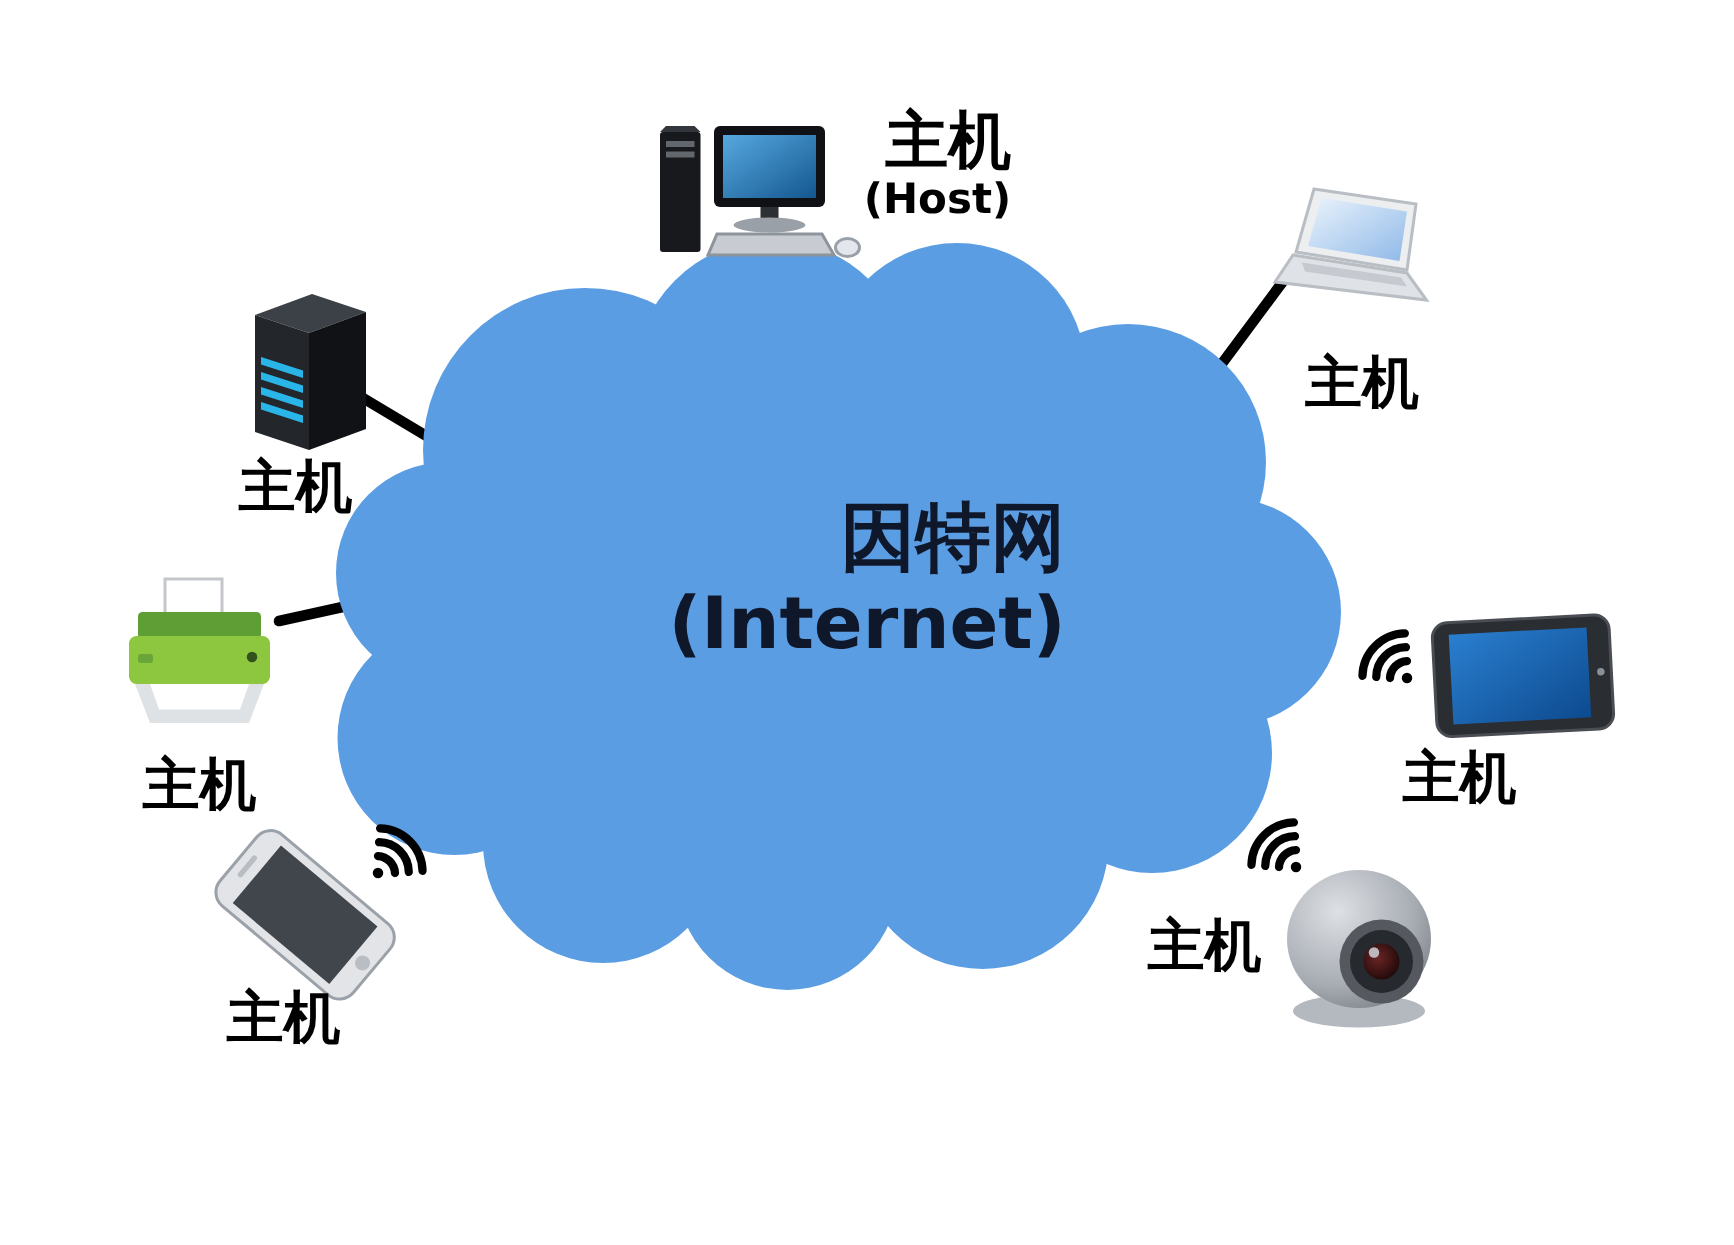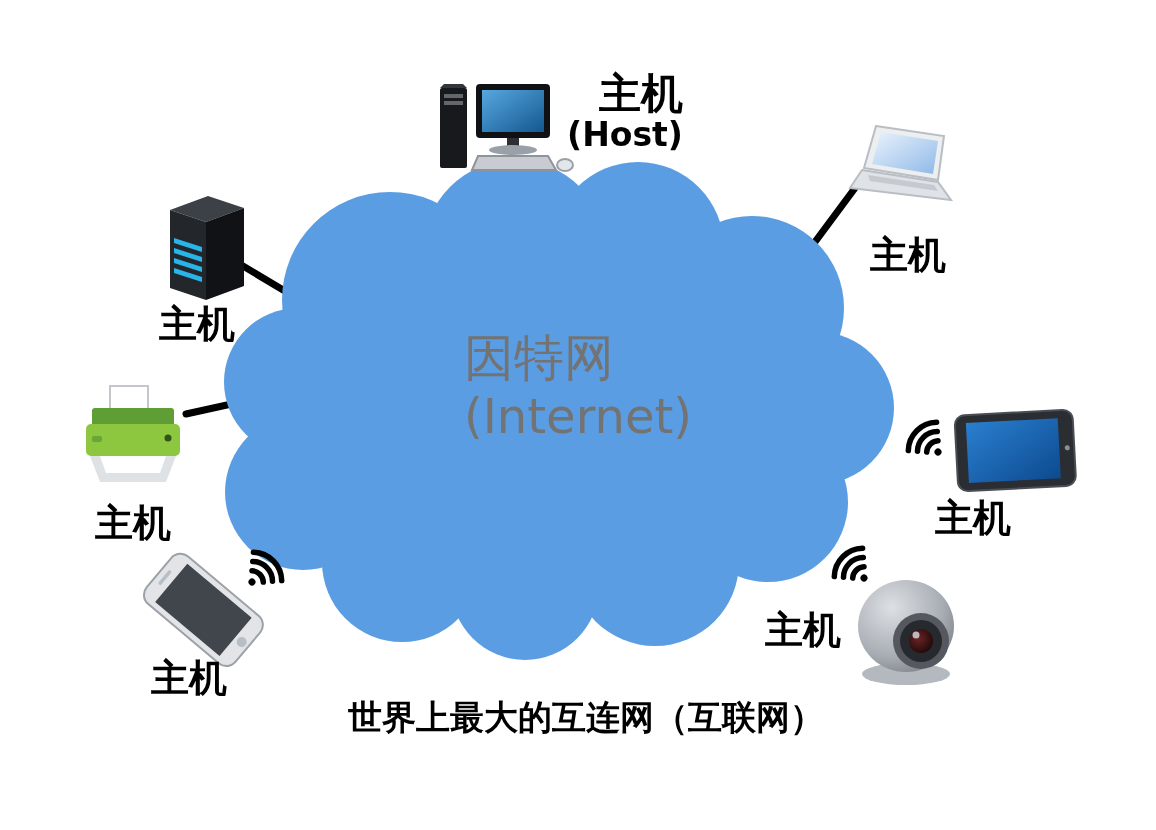--- a/index.html
+++ b/index.html
@@ -16,29 +16,29 @@
     position: absolute;
     transform: translateX(-50%);
     font-weight: bold;
     color: #000;
     font-size: 38px;
     white-space: nowrap;
     text-align: right;
     line-height: 1.12;
     z-index: 5;
   }
-  .label .sub { font-size: 33px; }
+  .label .sub { font-size: 28px; }
   .cloud-text {
     position: absolute;
     left: 578px;
     top: 330px;
     transform: translateX(-50%);
-    text-align: left;
-    color: #737373;
-    font-weight: normal;
+    text-align: right;
+    color: #0f172a;
+    font-weight: bold;
     z-index: 4;
     white-space: nowrap;
   }
   .cloud-text .title { font-size: 50px; line-height: 1.15; }
   .cloud-text .subtitle { font-size: 48px; line-height: 1.2; }
   .caption {
     position: absolute;
     left: 586px;
     top: 695px;
     transform: translateX(-50%);
@@ -200,15 +200,14 @@
   <div class="label" style="left:133px; top:502px;">主机</div>
 
   <div class="label" style="left:189px; top:657px;">主机</div>
 
   <div class="label" style="left:908px; top:234px;">主机</div>
 
   <div class="label" style="left:973px; top:497px;">主机</div>
 
   <div class="label" style="left:803px; top:609px;">主机</div>
 
-  <div class="caption">世界上最大的互连网（互联网）</div>
 
 </div>
 
 </body></html>

